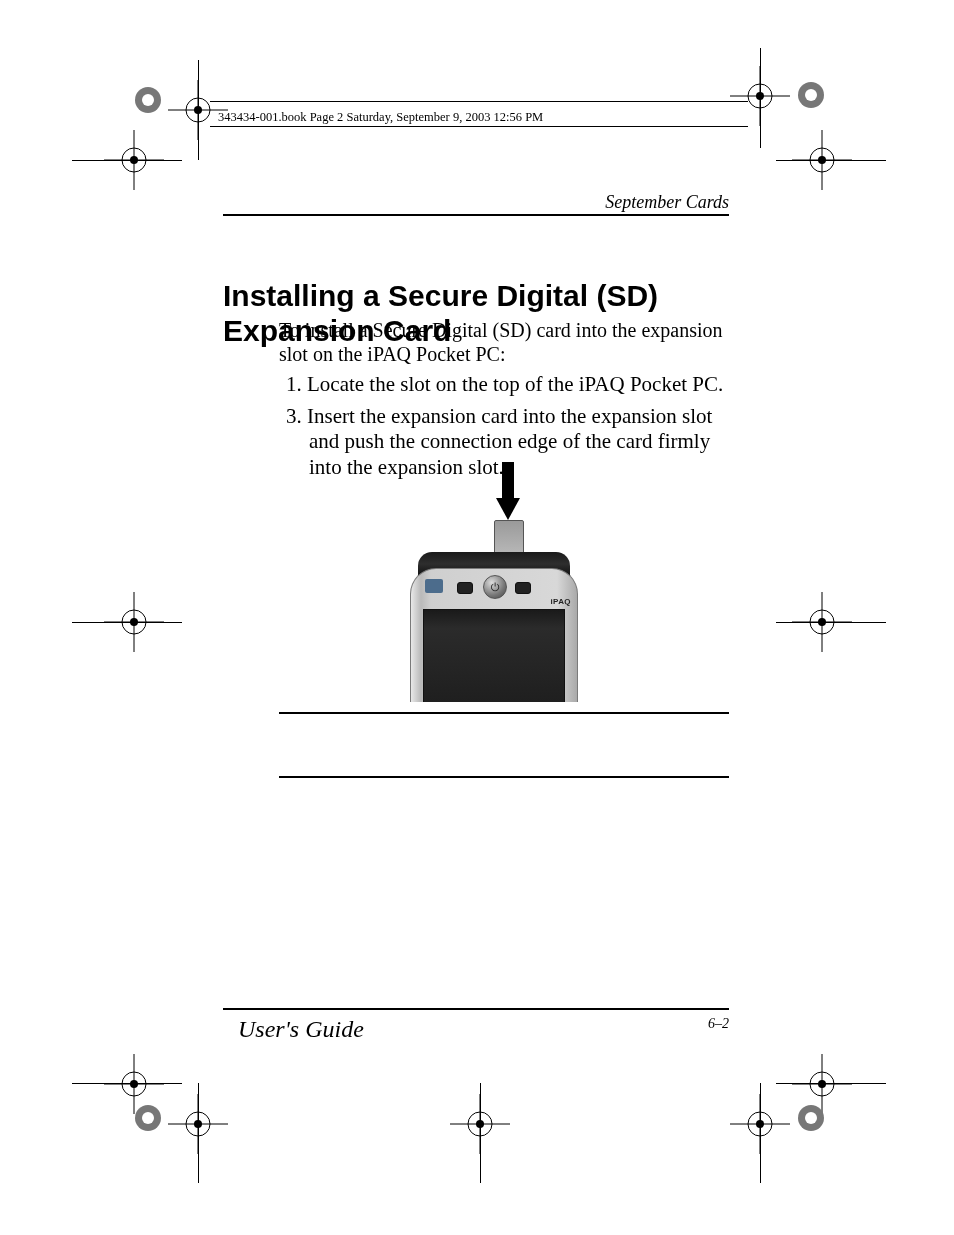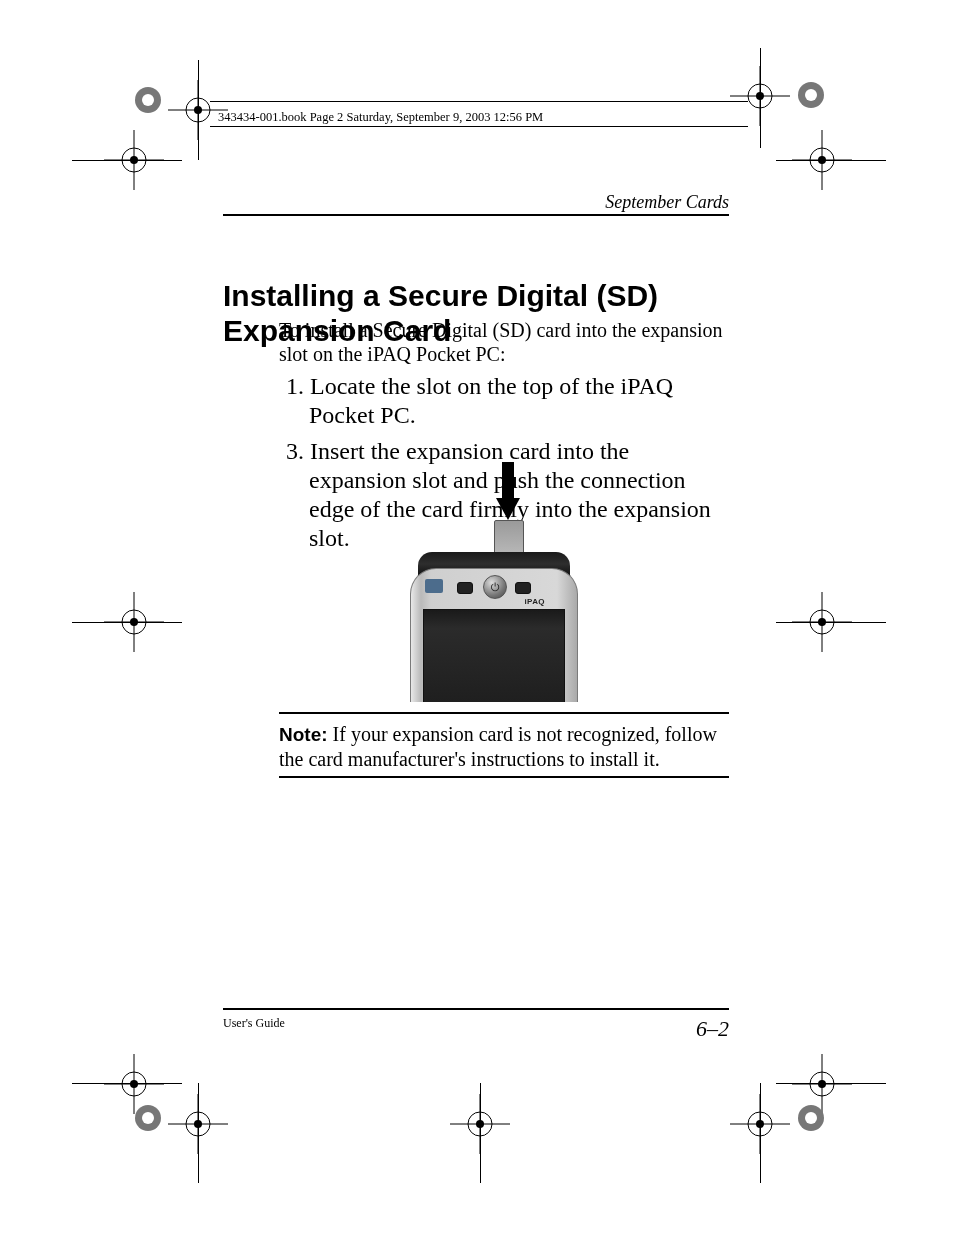--- a/index.html
+++ b/index.html
@@ -75,21 +75,21 @@
     right: 225px;
     font-size: 20px;
     line-height: 1.22;
   }
   
   .steps {
     position: absolute;
     top: 372px;
     left: 279px;
     right: 225px;
-    font-size: 24px;
+    font-size: 21px;
     line-height: 1.22;
   }
   .step {
     margin-bottom: 6px;
     padding-left: 30px;
     text-indent: -23px;
   }
   
   .note-rule-top {
     position: absolute;
@@ -122,30 +122,31 @@
   .footer-rule {
     position: absolute;
     top: 1008px;
     left: 223px;
     right: 225px;
     border-top: 2px solid #000;
   }
   .footer-left {
     position: absolute;
     top: 1016px;
-    left: 223px;
-    font-size: 12px;
+    left: 238px;
+    font-style: italic;
+    font-size: 24px;
     font-family: "Georgia", "Times New Roman", serif;
   }
   .footer-right {
     position: absolute;
     top: 1016px;
     right: 225px;
     font-style: italic;
-    font-size: 22px;
+    font-size: 14px;
     font-family: "Georgia", "Times New Roman", serif;
   }
   
   .device-wrap {
     position: absolute;
     top: 462px;
     left: 400px;
     width: 170px;
     height: 240px;
   }
@@ -243,21 +244,21 @@
     top: 10px;
     left: 14px;
     width: 18px;
     height: 14px;
     background: #4c6c8c;
     border-radius: 2px;
   }
   .ipaq-label {
     position: absolute;
     top: 28px;
-    right: 32px;
+    right: 6px;
     font: 700 8px Arial, sans-serif;
     letter-spacing: 0.05em;
     color: #222;
     margin-left: 33px;
   }
 
   
   .reg {
     position: absolute;
     width: 60px;
@@ -315,23 +316,20 @@
       <div class="device-btn center">
           <span>⏻</span>
         </div>
       <div class="device-btn r1"></div>
       <div class="ipaq-label">iPAQ</div>
       <div class="device-screen"></div>
     </div>
   </div>
 
   <div class="note-rule-top"></div>
-  <div class="note">
-    <b>Note:</b><span> If your expansion card is not recognized, follow the card manufacturer's instructions to install it.</span>
-  </div>
   <div class="note-rule-bot"></div>
 
   <div class="footer-rule"></div>
   <div class="footer-left">User's Guide</div>
   <div class="footer-right">6–2</div>
 
   <div class="gear" style="top:85px;left:133px">
     <svg viewBox="0 0 30 30">
         <circle cx="15" cy="15" r="13" fill="#777"></circle>
         <circle cx="15" cy="15" r="6" fill="#fff"></circle>

